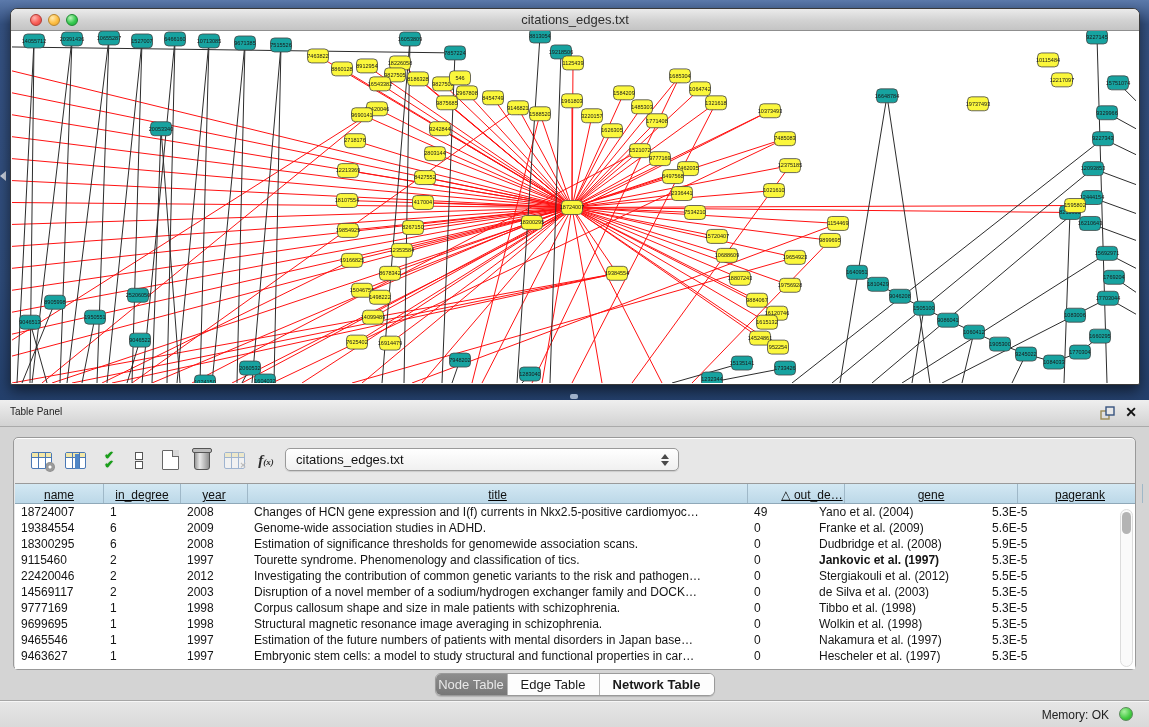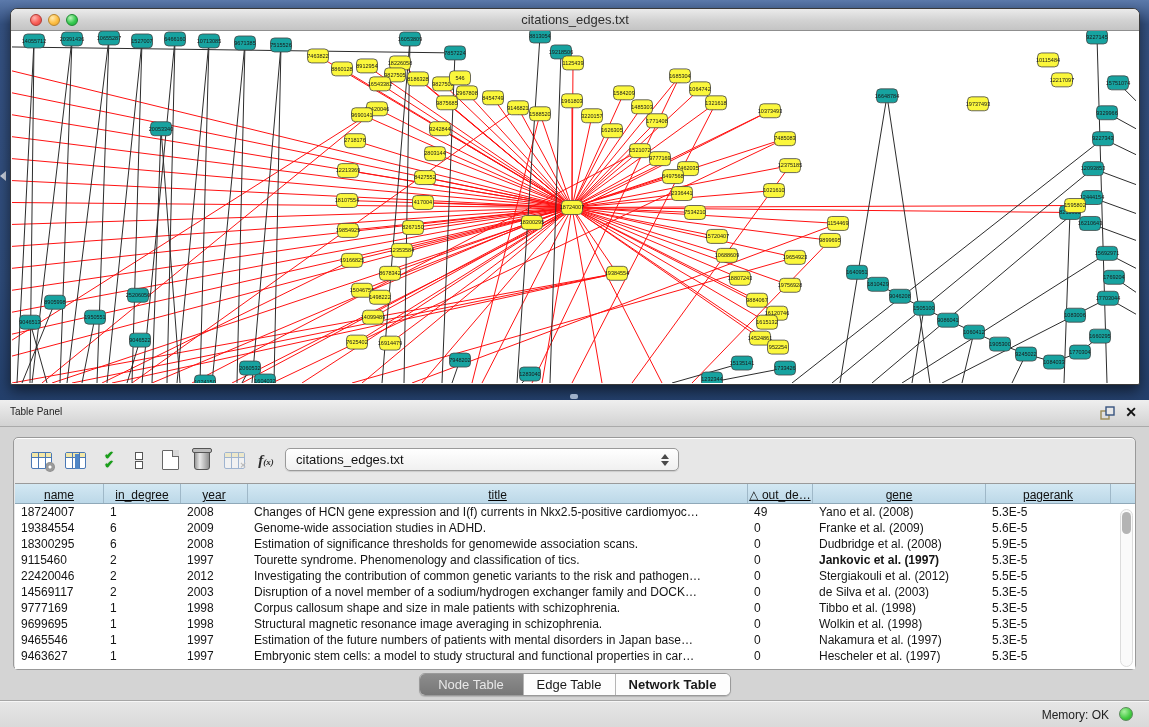--- a/index.html
+++ b/index.html
@@ -849,32 +849,32 @@
             </span>
         </div>
       </div>
 
       <div class="tablewrap">
         <div class="thead" id="thead">
             <div class="hc" style="width: 89px;">name</div>
             <div class="hc" style="width: 77px;">in_degree</div>
             <div class="hc" style="width: 67px;">year</div>
             <div class="hc" style="width: 500px;">title</div>
-            <div class="hc" style="width: 65px;">△ out_de…</div>
+            <div class="hc" style="width: 65px; margin-left: 32px;">△ out_de…</div>
             <div class="hc" style="width: 173px;">gene</div>
             <div class="hc" style="width: 125px;">pagerank</div>
           </div>
         <div class="tbody" id="tbody">
             <div class="trow">
               <div class="tc" style="width: 89px;">18724007</div>
               <div class="tc" style="width: 77px;">1</div>
               <div class="tc" style="width: 67px;">2008</div>
               <div class="tc" style="width: 500px;">Changes of HCN gene expression and I(f) currents in Nkx2.5-positive cardiomyoc…</div>
               <div class="tc" style="width: 65px;">49</div>
-              <div class="tc" style="width: 173px;">Yano et al. (2008)</div>
+              <div class="tc" style="width: 173px;">Yano et al. (2004)</div>
               <div class="tc" style="width: 125px;">5.3E-5</div>
             </div>
             <div class="trow">
               <div class="tc" style="width: 89px;">19384554</div>
               <div class="tc" style="width: 77px;">6</div>
               <div class="tc" style="width: 67px;">2009</div>
               <div class="tc" style="width: 500px;">Genome-wide association studies in ADHD.</div>
               <div class="tc" style="width: 65px;">0</div>
               <div class="tc" style="width: 173px;">Franke et al. (2009)</div>
               <div class="tc" style="width: 125px;">5.6E-5</div>
@@ -952,21 +952,21 @@
               <div class="tc" style="width: 125px;">5.3E-5</div>
             </div>
           </div>
         <div class="vscroll">
             <div class="vthumb"></div>
           </div>
       </div>
     </div>
 
     <div class="tabs" id="tabs">
-        <div class="tabseg active" style="width: 104px;">Node Table</div>
+        <div class="tabseg active" style="width: 72px;">Node Table</div>
         <div class="tabseg" style="width: 92px;">Edge Table</div>
         <div class="tabseg" style="width: 114px; font-weight: bold;">Network Table</div>
       </div>
 
     <div class="statusbar">
       <span class="mem">Memory: OK</span>
       <span class="memdot"></span>
     </div>
   </div>
 </div>

